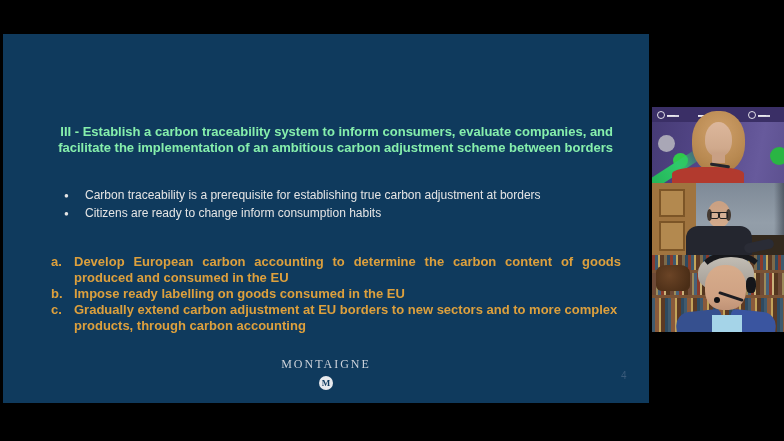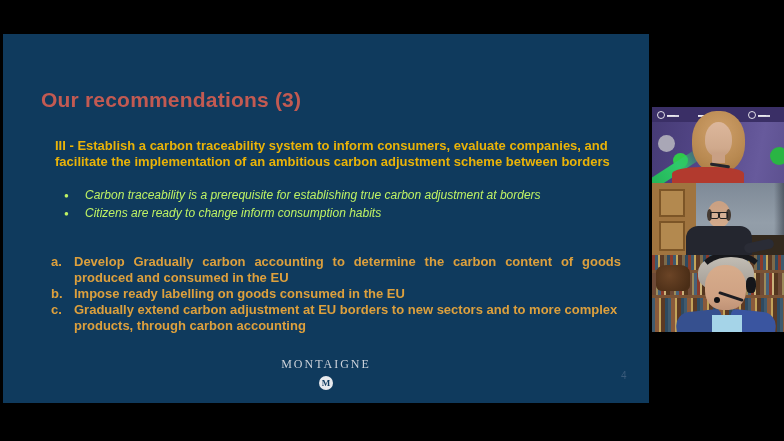--- a/index.html
+++ b/index.html
@@ -3,24 +3,24 @@
 <meta charset="utf-8">
 <style>
   html,body{margin:0;padding:0;background:#000;}
   #stage{position:relative;width:784px;height:441px;background:#000;overflow:hidden;
          font-family:"Liberation Sans",sans-serif;}
 
   
   #slide{position:absolute;left:3px;top:34px;width:646px;height:369px;background:#0f3a5d;}
   .slide-title{position:absolute;left:38px;top:54px;margin:0;font-size:21px;font-weight:bold;
                color:#c25a52;letter-spacing:.2px;}
-  .slide-heading{position:absolute;left:52px;top:104px;width:558px;margin:0;font-size:13px;
-                 font-weight:bold;color:#eab308;line-height:15.5px;}
+  .slide-heading{position:absolute;left:52px;top:90px;width:558px;margin:0;font-size:13px;
+                 font-weight:bold;color:#86efac;line-height:15.5px;text-align:right;}
   .bullet-list{position:absolute;left:61px;top:153px;margin:0;padding:0;list-style:none;
-               color:#bef264;font-style:italic;font-size:12px;line-height:17.5px;white-space:nowrap;}
+               color:#e5e5e5;font-size:12px;line-height:17.5px;white-space:nowrap;}
   .bullet-list li{position:relative;padding-left:21px;}
   .bullet-list li::before{content:"\25CF";position:absolute;left:0;top:0;font-size:8px;
                font-style:normal;}
   .rec-list{position:absolute;left:48px;top:220px;width:570px;margin:0;padding:0;list-style:none;
             color:#dda03d;font-weight:bold;font-size:13px;line-height:16px;}
   .rec-list li{position:relative;padding-left:23px;}
   .rec-list li .marker{position:absolute;left:0;top:0;}
   .rec-list li.j{text-align:justify;text-align-last:left;}
   .logo{position:absolute;left:0;right:0;top:322px;text-align:center;color:#ccd2da;
         font-family:"Liberation Serif",serif;}
@@ -93,31 +93,30 @@
   .m3-shirt{left:60px;top:60px;width:30px;height:17px;background:#a5d4e8;}
   .m3-suitL{left:24px;top:56px;width:46px;height:24px;border-radius:14px 6px 0 0;background:#36508f;transform:rotate(-6deg);}
   .m3-suitR{left:78px;top:56px;width:46px;height:24px;border-radius:6px 14px 0 0;background:#3a55a0;transform:rotate(6deg);}
 </style>
 </head>
 <body>
 
 <div id="stage">
 
   <div id="slide">
-    <h1 class="slide-title">Our recommendations (3)</h1>
     <h2 class="slide-heading">III - Establish a carbon traceability system to inform consumers, evaluate companies, and facilitate the implementation of an ambitious carbon adjustment scheme between borders</h2>
 
     <ul class="bullet-list">
       <li>Carbon traceability is a prerequisite for establishing true carbon adjustment at borders</li>
       <li>Citizens are ready to change inform consumption habits</li>
     </ul>
 
     <ol class="rec-list">
       <li class="j">
-        <span class="marker">a.</span><span>Develop Gradually carbon accounting to determine the carbon content of goods produced and consumed in the EU</span>
+        <span class="marker">a.</span><span>Develop European carbon accounting to determine the carbon content of goods produced and consumed in the EU</span>
       </li>
       <li>
         <span class="marker">b.</span><span>Impose ready labelling on goods consumed in the EU</span>
       </li>
       <li>
         <span class="marker">c.</span><span>Gradually extend carbon adjustment at EU borders to new sectors and to more complex products, through carbon accounting</span>
       </li>
     </ol>
 
     <div class="logo">

